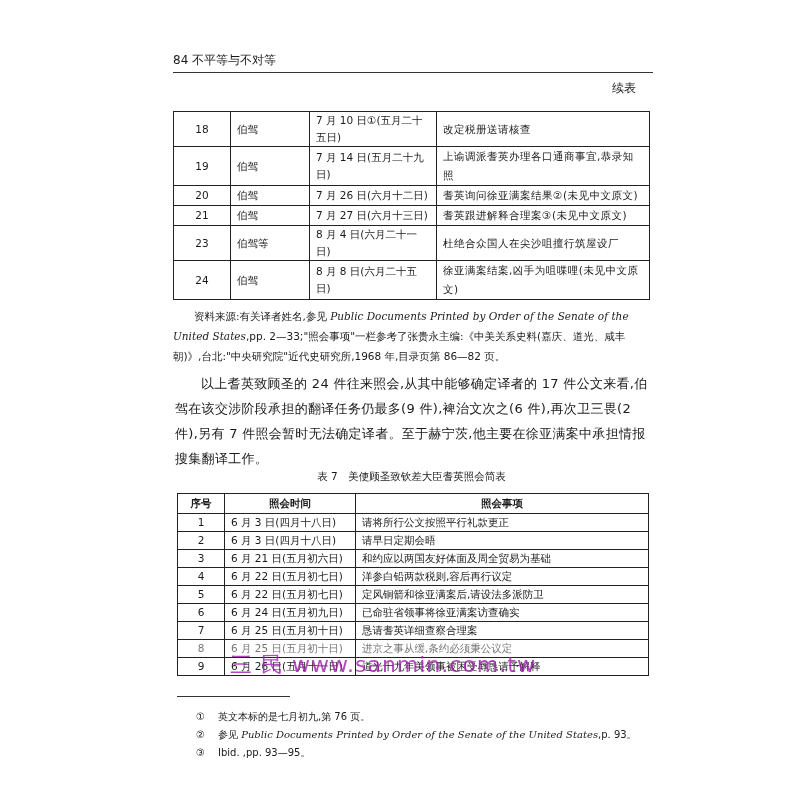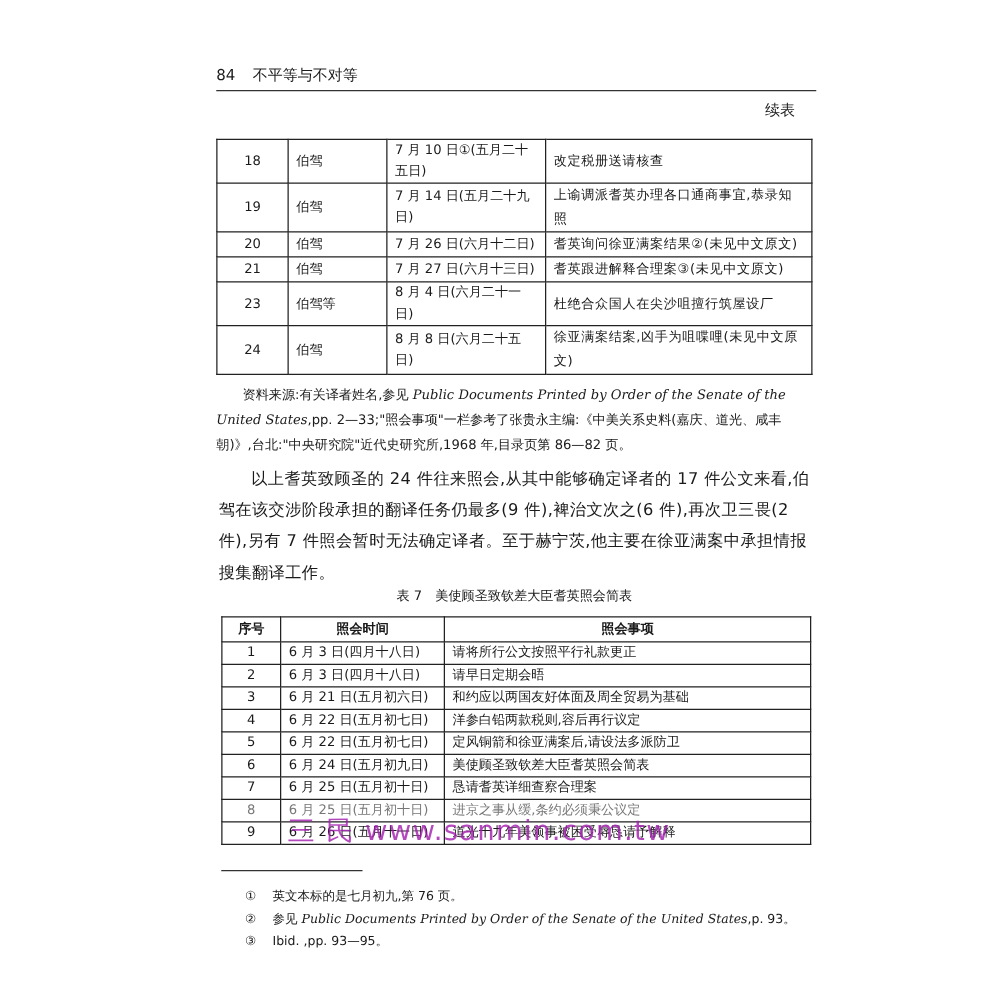--- a/index.html
+++ b/index.html
@@ -1,21 +1,21 @@
 <!DOCTYPE html>
 <html><head>
 <meta charset="utf-8">
 <style>
   html, body { margin:0; padding:0; }
   body { width:800px; height:800px; background:#fff; position:relative; overflow:hidden;
          font-family:"DejaVu Sans", sans-serif; color:#1a1a1a; }
   .page { position:absolute; left:0; top:0; width:800px; height:800px; }
   .header { position:absolute; left:173px; top:52px; width:480px; height:20px;
             border-bottom:1.5px solid #333; font-size:12px; }
-  .header .pno { margin-right:10px; }
+  .header .pno { }
   .cont { position:absolute; left:612px; top:80px; font-size:12px; font-weight:normal; }
   table { border-collapse:collapse; position:absolute; }
   td, th { border:1px solid #222; font-size:10.5px; padding:0 6px; line-height:17px; }
   .t1 { left:173px; top:111px; width:477px; border:1.5px solid #222; }
   .t1 td.num { width:44px; text-align:center; }
   .t1 td.tr { width:66px; }
   .t1 td.dt { width:114px;margin-top:32px; }
   .t1 td.it { line-height:19px; letter-spacing:0.5px; }
   .src { position:absolute; left:173px; top:306px; width:477px; font-size:10.5px; line-height:20px; text-indent:2em; }
   .src i { font-family:"DejaVu Serif", serif; }
@@ -124,21 +124,21 @@
         <td>洋参白铅两款税则,容后再行议定</td>
       </tr>
       <tr>
         <td class="num">5</td>
         <td class="dt">6 月 22 日(五月初七日)</td>
         <td>定风铜箭和徐亚满案后,请设法多派防卫</td>
       </tr>
       <tr>
         <td class="num">6</td>
         <td class="dt">6 月 24 日(五月初九日)</td>
-        <td>美使顾圣致钦差大臣耆英照会简表</td>
+        <td>已命驻省领事将徐亚满案访查确实</td>
       </tr>
       <tr>
         <td class="num">7</td>
         <td class="dt">6 月 25 日(五月初十日)</td>
         <td>恳请耆英详细查察合理案</td>
       </tr>
       <tr class="faded">
         <td class="num">8</td>
         <td class="dt">6 月 25 日(五月初十日)</td>
         <td>进京之事从缓,条约必须秉公议定</td>

